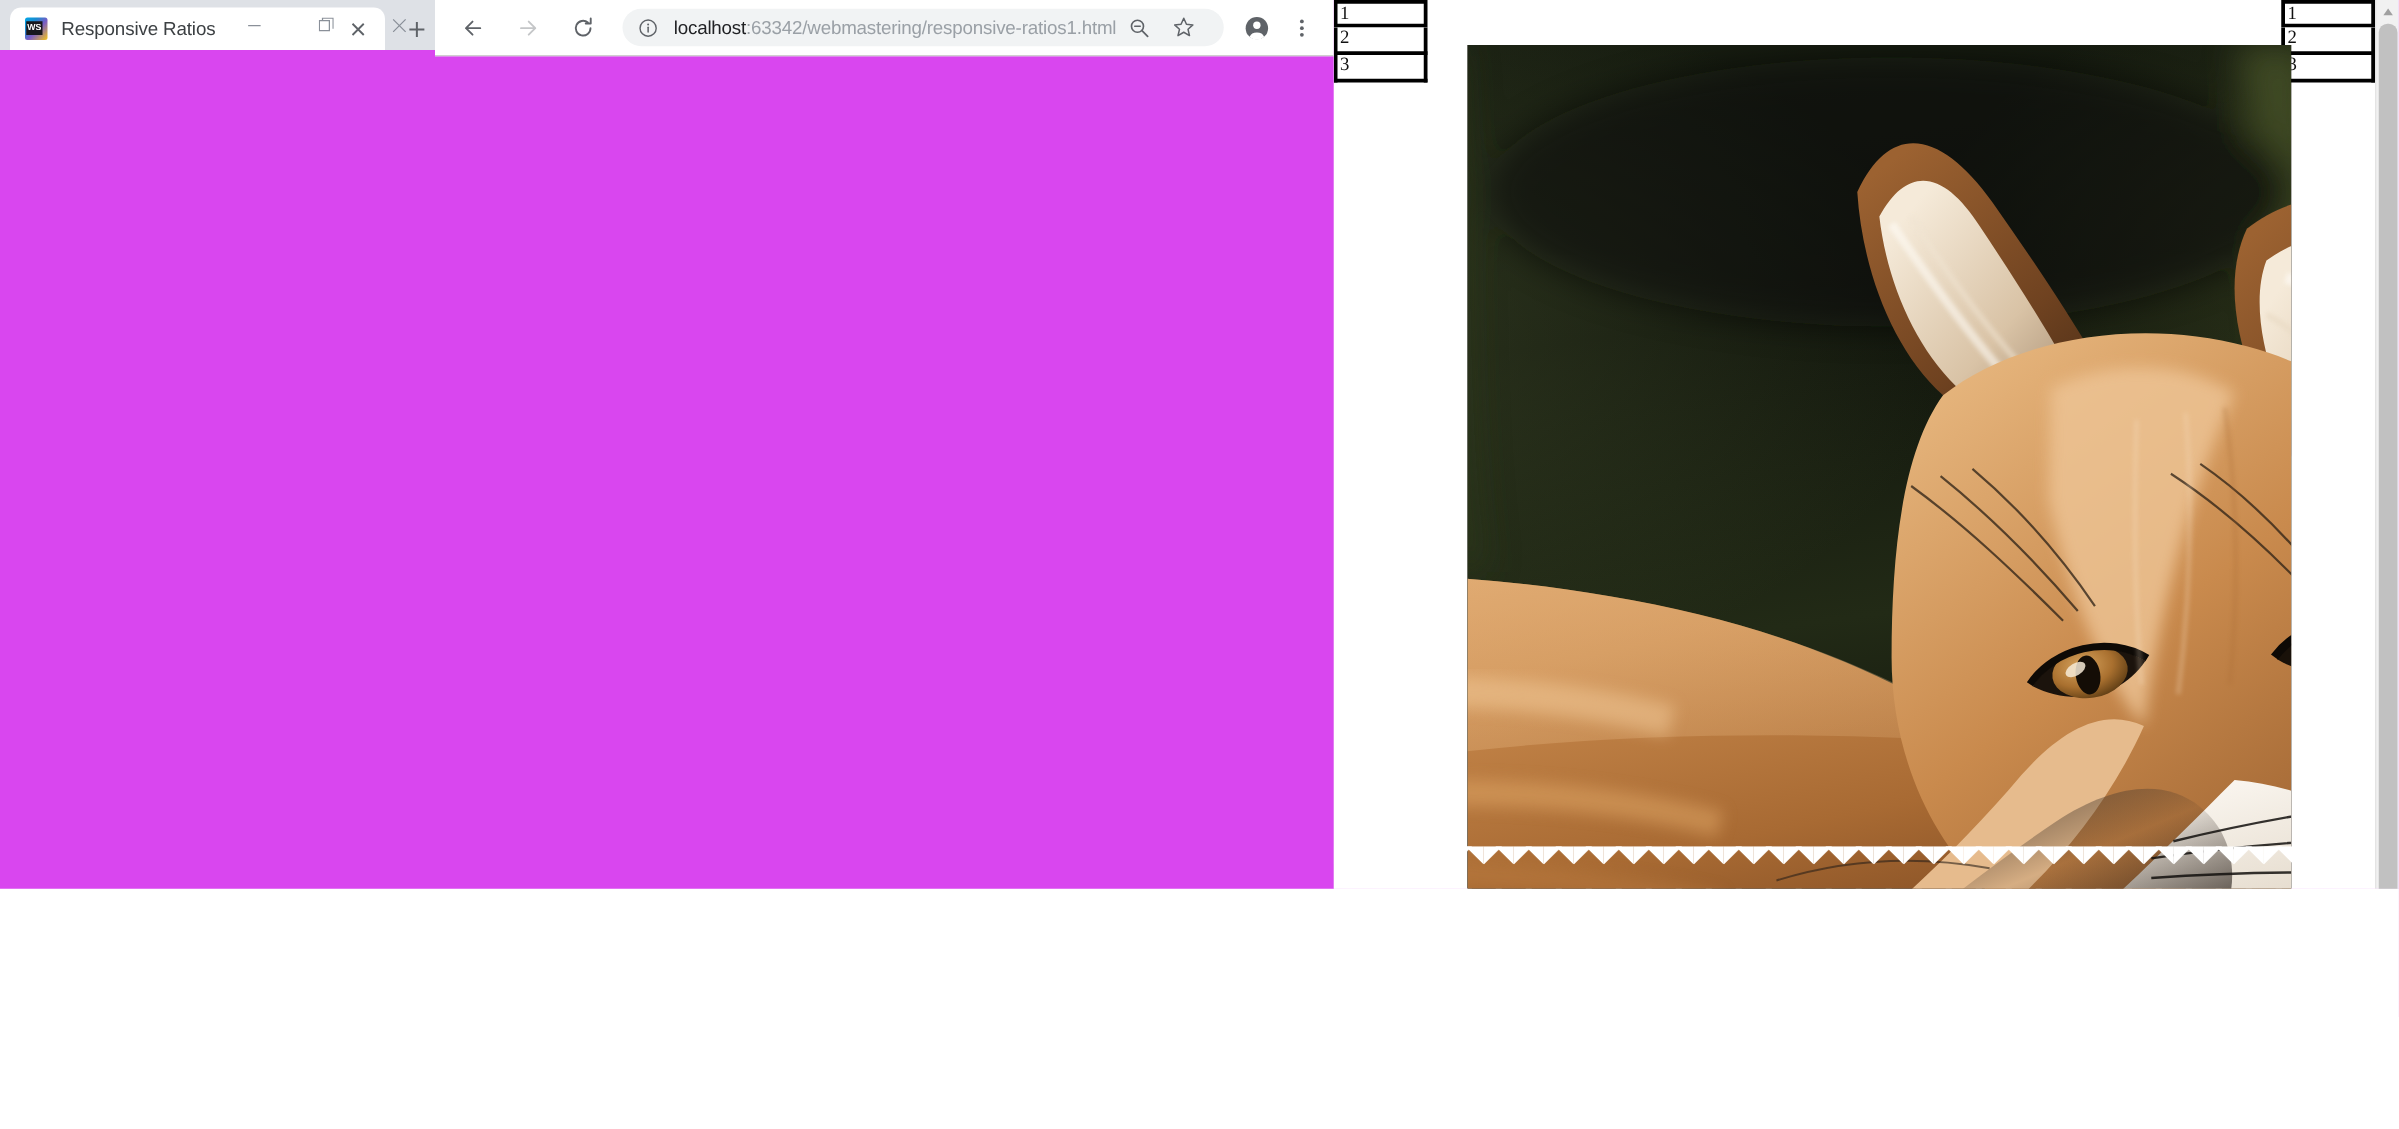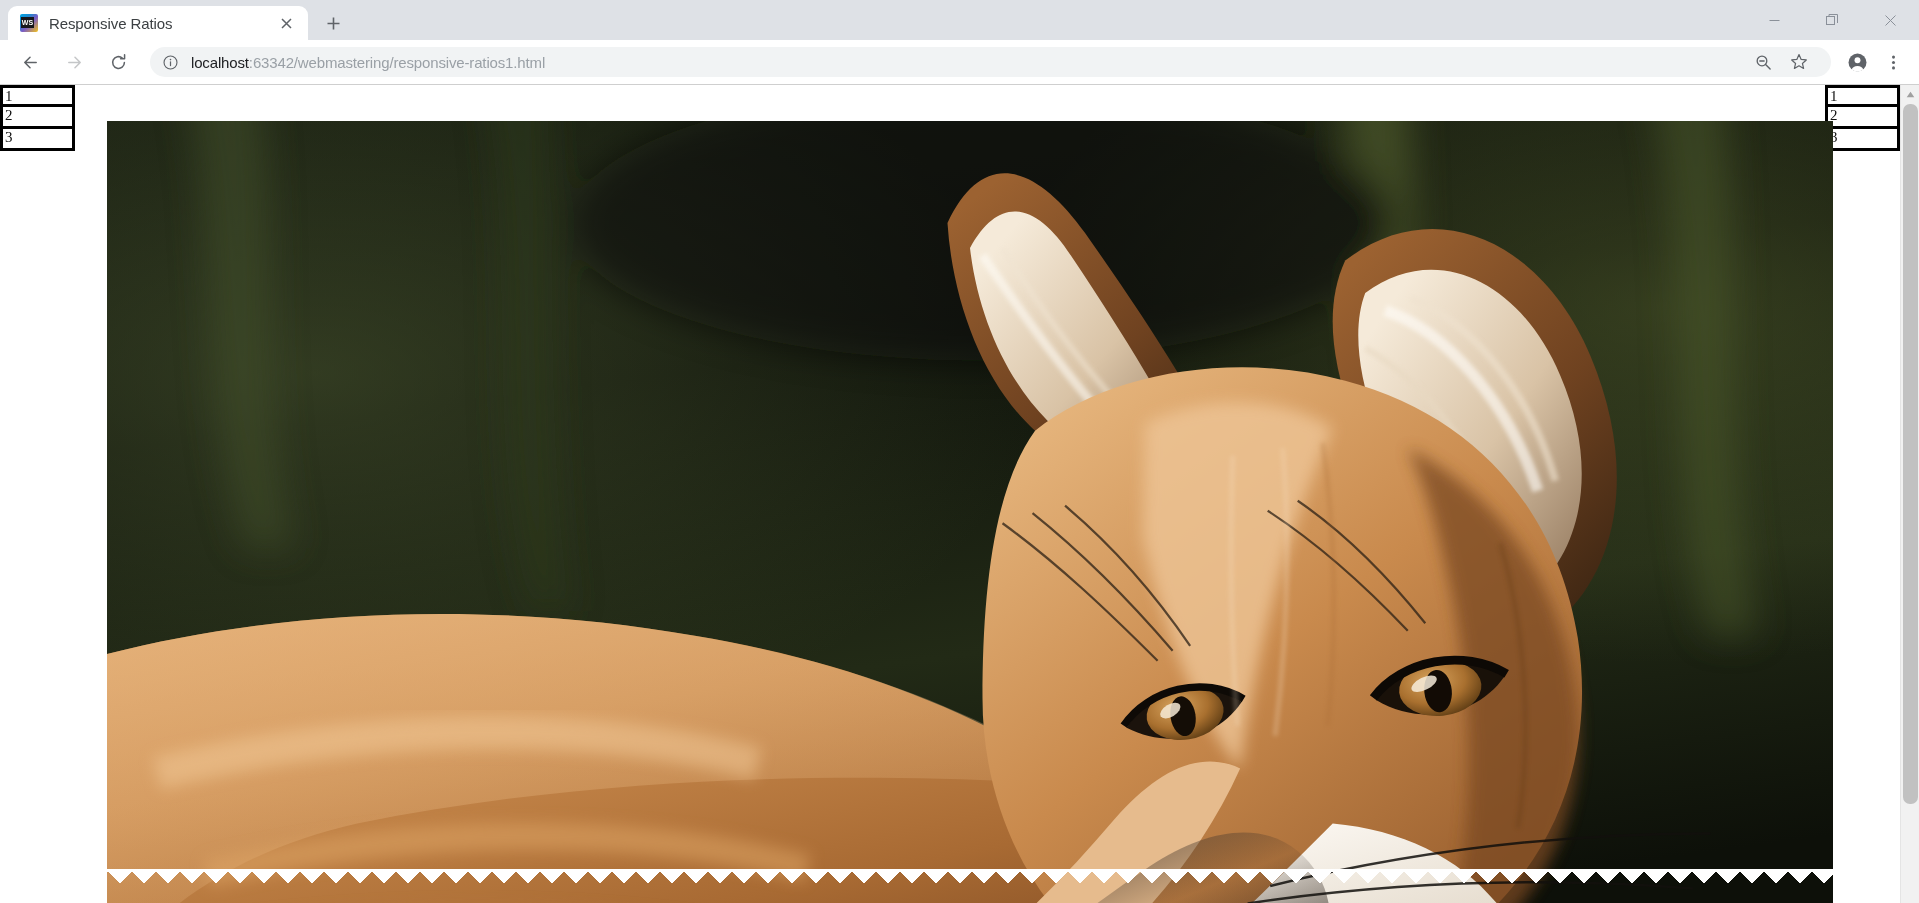--- a/index.html
+++ b/index.html
@@ -8,24 +8,24 @@
     width: 1919px;
     height: 903px;
     overflow: hidden;
     font-family: "Liberation Sans", sans-serif;
     background: #ffffff;
   }
 
   
   .browser-window {
     width: 1919px;
-    height: 903px;
+    height: 711px;
     position: relative;
     display: flex;
-    flex-direction: column;
+    flex-direction: row;
     background: #d946ef;
   }
 
   
   .tab-strip {
     height: 40px;
     background: #dee1e6;
     display: flex;
     align-items: flex-end;
     position: relative;

